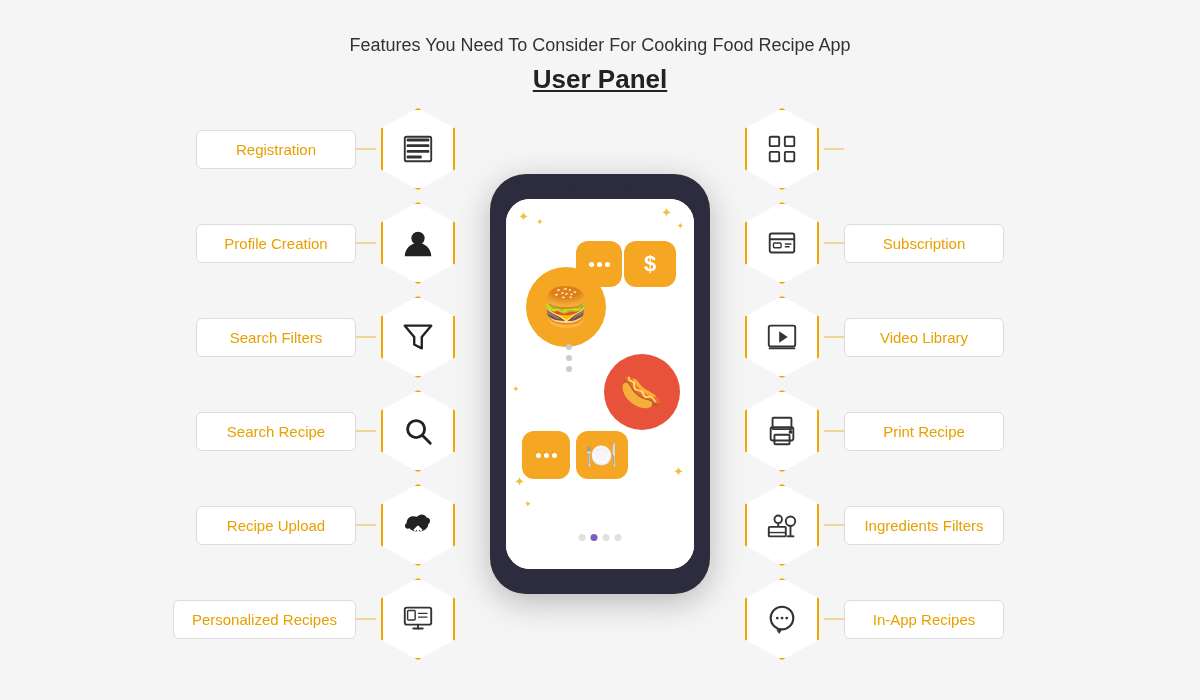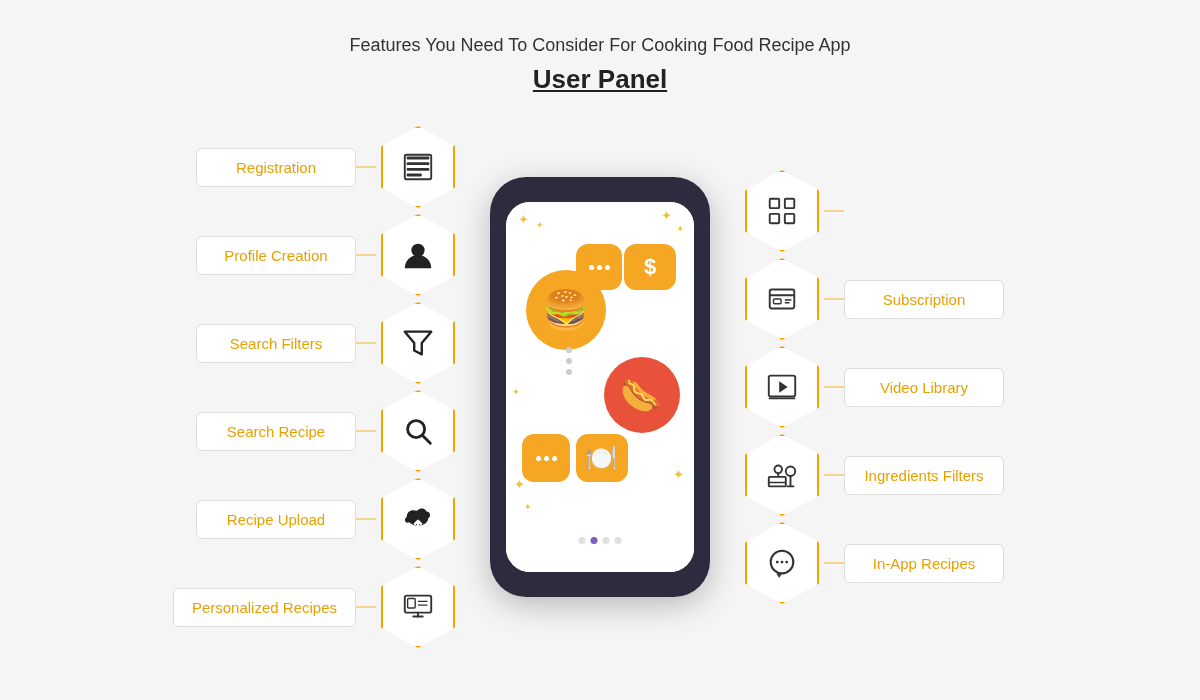--- a/index.html
+++ b/index.html
@@ -20,35 +20,36 @@
       margin-top: 35px;
       font-weight: 400;
     }
     .section-title {
       font-size: 26px;
       font-weight: 700;
       color: #222;
       text-align: center;
       text-decoration: underline;
       margin-top: 8px;
-      margin-bottom: 18px;
+      margin-bottom: 0px;
     }
     .main-layout {
       display: flex;
       flex-direction: row;
       align-items: center;
       justify-content: center;
       width: 1200px;
       margin-top: 10px;
       position: relative;
     }
     
     .features-col {
       display: flex;
       flex-direction: column;
+      gap: 6px;
       width: 440px;
       justify-content: space-between;
     }
     .feature-row {
       display: flex;
       flex-direction: row;
       align-items: center;
       justify-content: flex-end;
     }
     .feature-row.right-col {
@@ -370,20 +371,34 @@
             <rect x="4" y="6" width="28" height="22" rx="2" stroke="#333" stroke-width="2" fill="none"></rect>
             <path d="M15 12 L24 18 L15 24 Z" fill="#333"></path>
             <line x1="4" y1="30" x2="32" y2="30" stroke="#333" stroke-width="2"></line>
           </svg>
         </div>
       </div>
       <div class="connector"></div>
       <div class="feature-label-box right">Video Library</div>
     </div>
 
+    <div class="feature-row right-col">
+      <div class="hex-wrap">
+        <div class="hex">
+          <svg viewBox="0 0 36 36" fill="none">
+            <rect x="8" y="4" width="20" height="12" rx="1" stroke="#333" stroke-width="2" fill="none"></rect>
+            <rect x="6" y="14" width="24" height="14" rx="2" stroke="#333" stroke-width="2" fill="none"></rect>
+            <rect x="10" y="22" width="16" height="10" rx="1" stroke="#333" stroke-width="2" fill="none"></rect>
+            <circle cx="27" cy="19" r="2" fill="#333"></circle>
+          </svg>
+        </div>
+      </div>
+      <div class="connector"></div>
+      <div class="feature-label-box right">Print Recipe</div>
+    </div>
 
     <div class="feature-row right-col">
       <div class="hex-wrap">
         <div class="hex">
           <svg viewBox="0 0 36 36" fill="none">
 
             <rect x="4" y="20" width="18" height="10" rx="1" stroke="#333" stroke-width="2" fill="none"></rect>
             <line x1="4" y1="26" x2="22" y2="26" stroke="#333" stroke-width="1.5"></line>
             <circle cx="27" cy="14" r="5" stroke="#333" stroke-width="2" fill="none"></circle>
             <line x1="27" y1="19" x2="27" y2="30" stroke="#333" stroke-width="2"></line>

